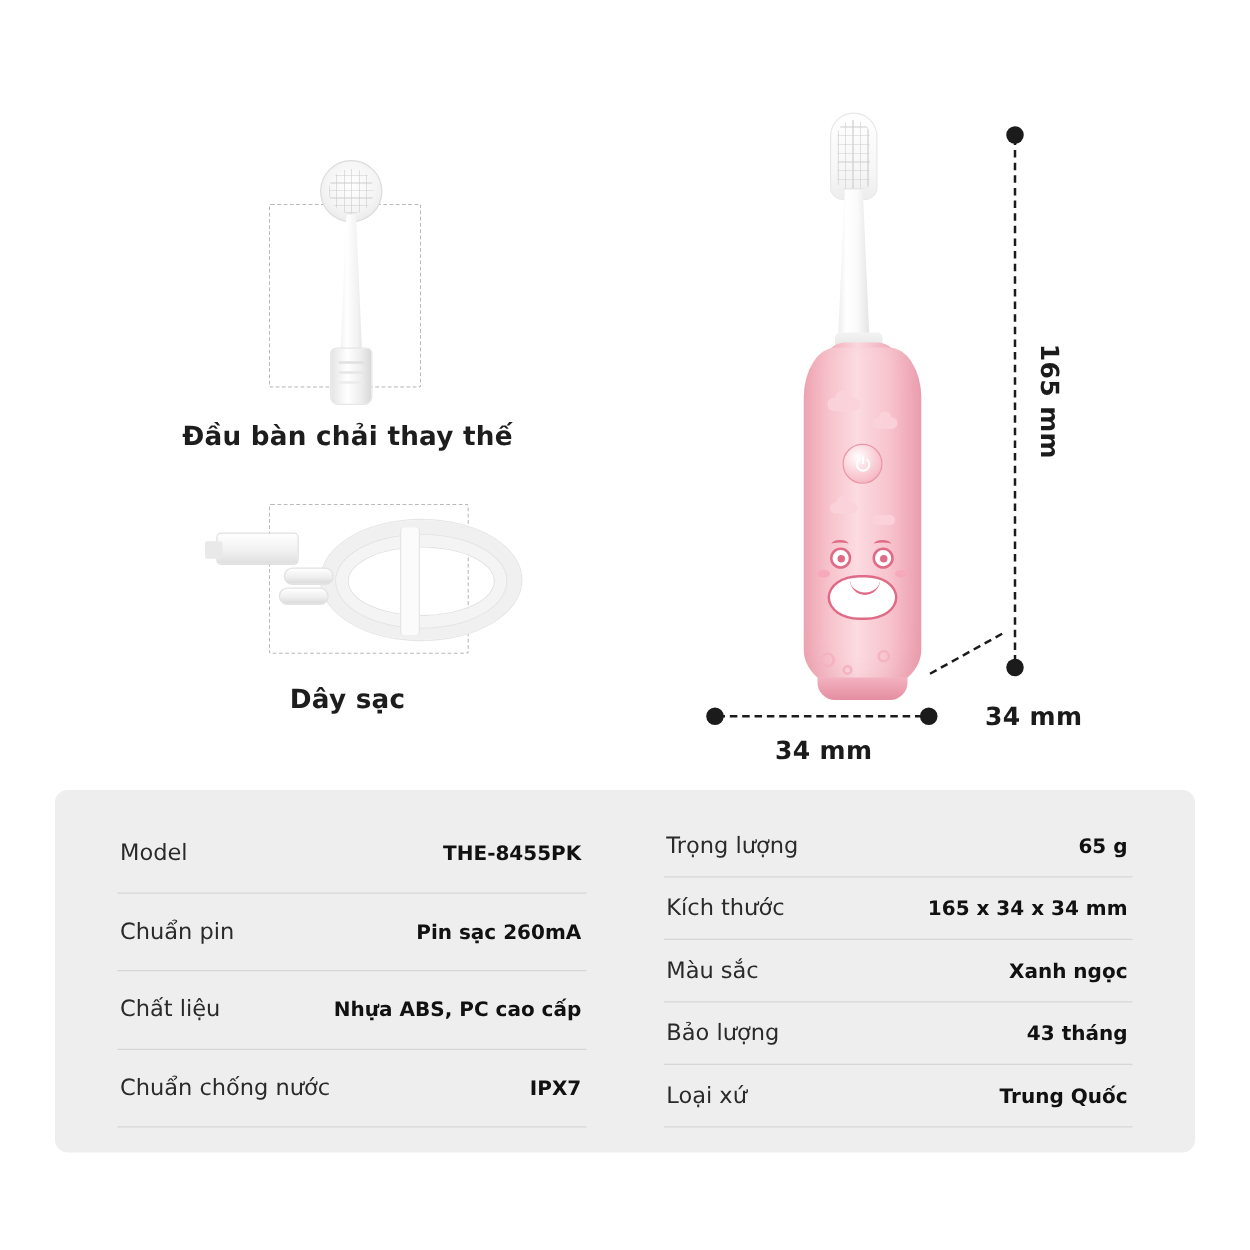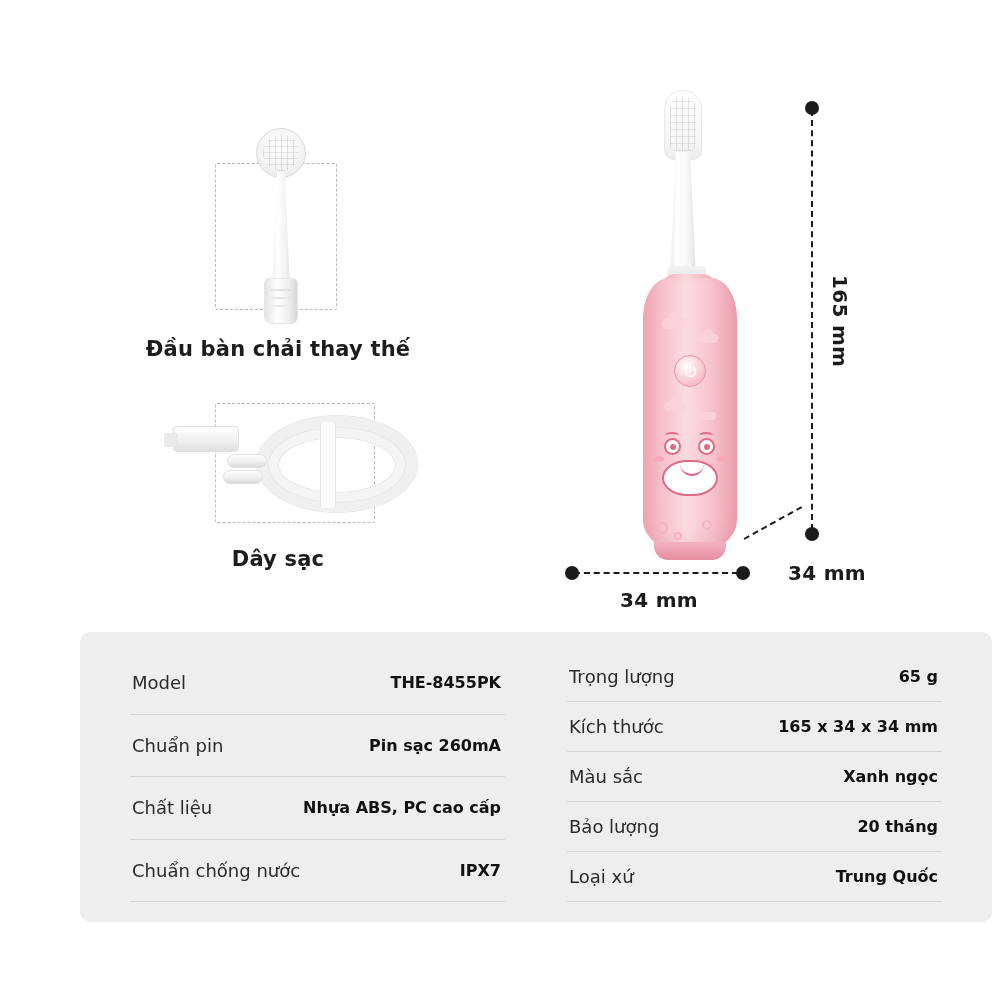--- a/index.html
+++ b/index.html
@@ -274,21 +274,20 @@
     text-orientation: mixed;
   }
 
   
   .spec-panel {
     position: absolute;
     left: 44px; top: 632px;
     width: 912px; height: 290px;
     background: #eeeeee;
     border-radius: 10px;
-    margin-left: 36px;
   }
   .spec-cols {
     position: absolute;
     left: 50px; top: 20px;
     width: 812px; height: 250px;
     display: flex;
     gap: 62px;
   }
   .spec-col { flex: 1; display: flex; flex-direction: column; }
   .spec-row {
@@ -418,21 +417,21 @@
         <div class="spec-row">
           <span class="spec-key">Kích thước</span>
           <span class="spec-val">165 x 34 x 34 mm</span>
         </div>
         <div class="spec-row">
           <span class="spec-key">Màu sắc</span>
           <span class="spec-val">Xanh ngọc</span>
         </div>
         <div class="spec-row">
           <span class="spec-key">Bảo lượng</span>
-          <span class="spec-val">20 tháng</span>
+          <span class="spec-val">43 tháng</span>
         </div>
         <div class="spec-row">
           <span class="spec-key">Loại xứ</span>
           <span class="spec-val">Trung Quốc</span>
         </div>
       </div>
 
     </div>
   </div>
 

